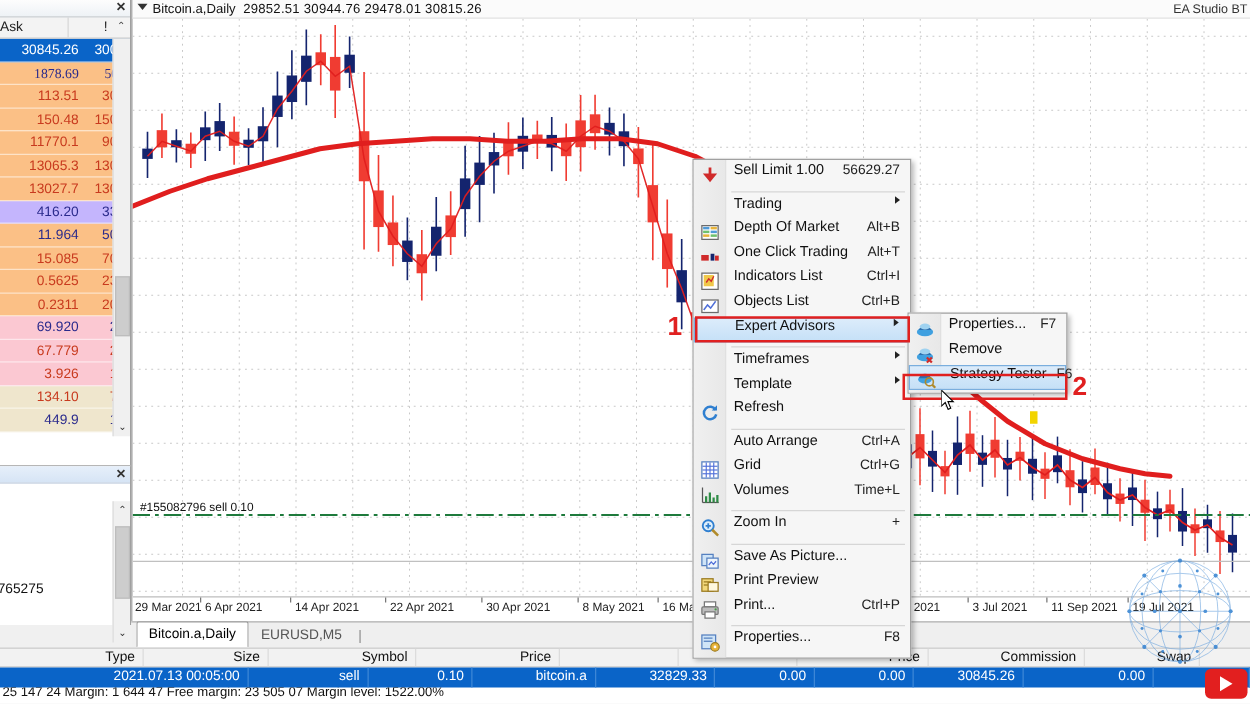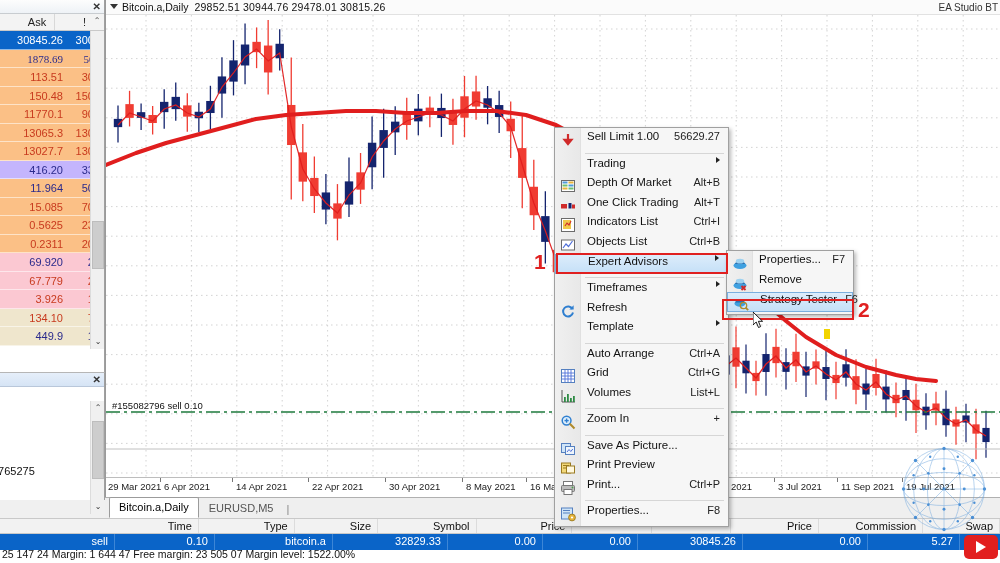--- a/index.html
+++ b/index.html
@@ -38,21 +38,21 @@
     position: absolute; right: 3px; top: 0px;
     font-size: 10px; color: #333; line-height: 13px;
     cursor: pointer; font-weight: bold;
   }
   .mw-header {
     display: flex; height: 17px;
     background: #f3f3f3;
     border-bottom: 1px solid #c9c9c9;
     font-size: 11px; color: #222;
   }
-  .mw-header .c-ask { flex: 1; text-align: center; padding-right: 5px; line-height: 16px; margin-left: 25px;}
+  .mw-header .c-ask { flex: 1; text-align: left; padding-right: 5px; line-height: 16px;}
   .mw-header .c-vol { width: 36px; text-align: right; padding-right: 4px; line-height:16px; border-left: 1px solid #d8d8d8;}
   .mw-header .c-scroll { width: 14px; text-align:center; line-height:14px; font-size:8px; color:#444;}
   .mw-rows { position: relative; height: 318px; overflow: hidden; }
   .mw-row {
     display: flex; height: 18.5px; font-size: 11px;
     border-bottom: 1px solid rgba(255,255,255,0.55);
   }
   .mw-row .ask { flex: 1; text-align: right; padding-right: 5px; line-height: 18px; }
   .mw-row .vol { width: 36px; text-align: right; padding-right: 4px; line-height: 18px; }
   .mw-row.sel { background: #0a64c8 !important; }
@@ -616,32 +616,32 @@
   </svg>
 
   <div class="chart-tabs" id="chart-tabs">
       <div class="chart-tab active">Bitcoin.a,Daily</div>
       <div class="chart-tab inactive">EURUSD,M5</div>
       <div class="tab-sep">|</div>
     </div>
 
   <div class="term">
     <div class="term-head" id="term-head">
-        <div style="width: 240px;">Time</div>
         <div style="width: 115px;">Type</div>
         <div style="width: 100px;">Size</div>
         <div style="width: 118px;">Symbol</div>
         <div style="width: 115px;">Price</div>
         <div style="width: 95px;"></div>
         <div style="width: 95px;"></div>
         <div style="width: 105px;">Price</div>
         <div style="width: 125px;">Commission</div>
         <div style="width: 92px;">Swap</div>
       </div>
     <div class="term-row" id="term-row">
+        <div style="width: 240px;">2021.07.13 00:05:00</div>
         <div style="width: 115px;">sell</div>
         <div style="width: 100px;">0.10</div>
         <div style="width: 118px;">bitcoin.a</div>
         <div style="width: 115px;">32829.33</div>
         <div style="width: 95px;">0.00</div>
         <div style="width: 95px;">0.00</div>
         <div style="width: 105px;">30845.26</div>
         <div style="width: 125px;">0.00</div>
         <div style="width: 92px;">5.27</div>
       </div>
@@ -706,29 +706,29 @@
       <div class="ctx-item highlighted">
         <span class="lbl">Expert Advisors</span>
         <span class="arrow"></span>
       </div>
       <div class="ctx-sep"></div>
       <div class="ctx-item">
         <span class="lbl">Timeframes</span>
         <span class="arrow"></span>
       </div>
       <div class="ctx-item">
+        <span class="lbl">Template</span>
+        <span class="arrow"></span>
+      </div>
+      <div class="ctx-item">
         <svg class="ctx-icon" viewBox="0 0 16 16">
           <path d="M12.5 6 A5 5 0 1 0 13 9.5" stroke="#2f7fd0" stroke-width="2" fill="none"></path>
           <path d="M13.6 2.2 v4.2 h-4.2 z" fill="#2f7fd0"></path>
         </svg>
         <span class="lbl">Refresh</span>
-      </div>
-      <div class="ctx-item">
-        <span class="lbl">Template</span>
-        <span class="arrow"></span>
       </div>
       <div class="ctx-sep"></div>
       <div class="ctx-item">
         <span class="lbl">Auto Arrange</span>
         <span class="acc">Ctrl+A</span>
       </div>
       <div class="ctx-item">
         <svg class="ctx-icon" viewBox="0 0 16 16">
           <rect x="1.5" y="1.5" width="13" height="13" fill="#fff" stroke="#5580c0"></rect>
           <g stroke="#4f6fd8" stroke-width="0.9">
@@ -748,21 +748,21 @@
           <line x1="2" y1="2" x2="2" y2="14" stroke="#555" stroke-width="1"></line>
           <line x1="2" y1="14" x2="15" y2="14" stroke="#555" stroke-width="1"></line>
           <g fill="#2e8b45">
             <rect x="4" y="9" width="1.8" height="5"></rect>
             <rect x="7" y="6" width="1.8" height="8"></rect>
             <rect x="10" y="10" width="1.8" height="4"></rect>
             <rect x="13" y="8" width="1.8" height="6"></rect>
           </g>
         </svg>
         <span class="lbl">Volumes</span>
-        <span class="acc">List+L</span>
+        <span class="acc">Time+L</span>
       </div>
       <div class="ctx-sep"></div>
       <div class="ctx-item">
         <svg class="ctx-icon" viewBox="0 0 16 16">
           <circle cx="6.6" cy="6.6" r="4.4" fill="#ddeefb" stroke="#2f7fd0" stroke-width="1.5"></circle>
           <line x1="9.8" y1="9.8" x2="14.5" y2="14.5" stroke="#b08a2a" stroke-width="2"></line>
           <line x1="4.5" y1="6.6" x2="8.7" y2="6.6" stroke="#2f7fd0" stroke-width="1.4"></line>
           <line x1="6.6" y1="4.5" x2="6.6" y2="8.7" stroke="#2f7fd0" stroke-width="1.4"></line>
         </svg>
         <span class="lbl">Zoom In</span>

